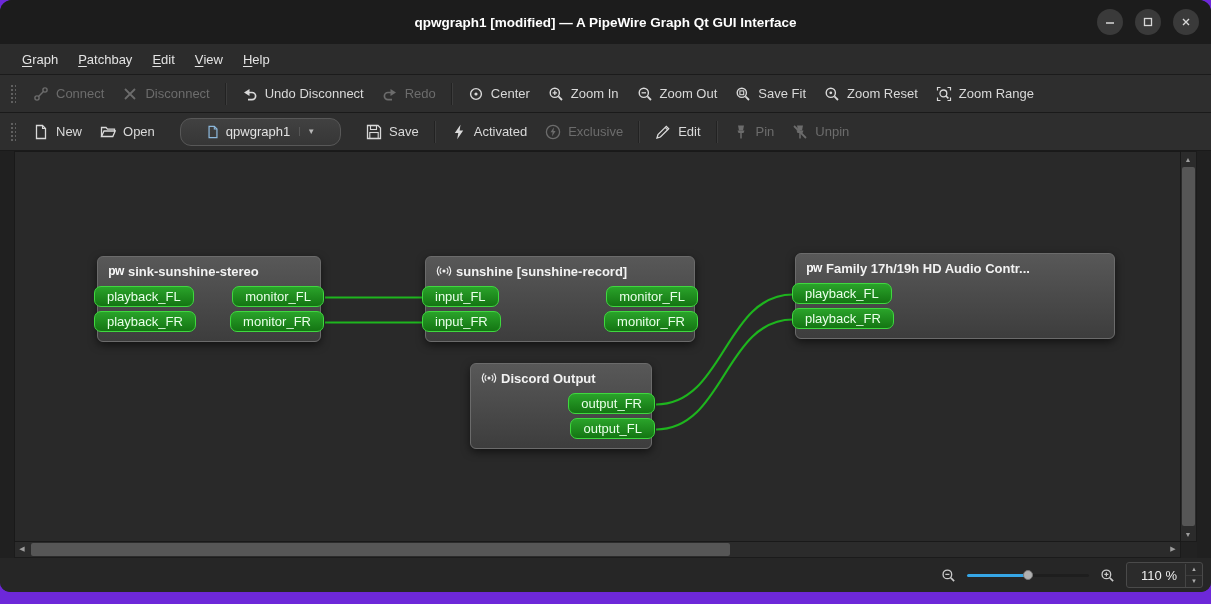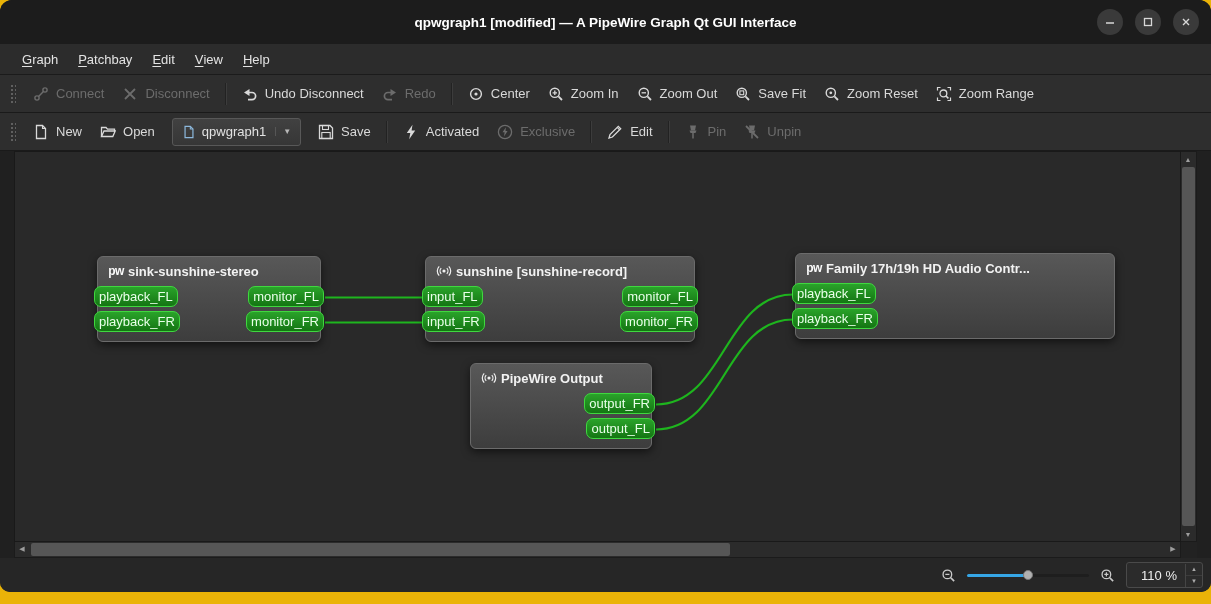--- a/index.html
+++ b/index.html
@@ -1,16 +1,16 @@
 <!DOCTYPE html>
 <html><head>
 <meta charset="utf-8">
 <style>
   html,body{margin:0;padding:0;background:#000;font-family:"Liberation Sans",sans-serif;}
-  .stage{width:1211px;height:604px;background:#eab308;overflow:hidden;}
+  .stage{width:1211px;height:604px;background:#6d28d9;overflow:hidden;}
   .window{width:1211px;height:592px;background:#262626;border-radius:12px 12px 10px 10px;overflow:hidden;display:flex;flex-direction:column;}
 
   
   .titlebar{height:44px;background:#1c1c1c;position:relative;display:flex;align-items:center;justify-content:center;flex:none;}
   .titlebar .title{color:#ffffff;font-weight:bold;font-size:13.5px;}
   .winbtns{position:absolute;right:12px;top:0;bottom:0;display:flex;align-items:center;gap:12px;}
   .winbtn{width:26px;height:26px;border-radius:50%;background:#3a3a3a;color:#d8d8d8;display:flex;align-items:center;justify-content:center;}
   .winbtn svg{display:block;}
 
   
@@ -18,21 +18,21 @@
   .menu-item{display:flex;align-items:center;padding:0 10px;color:#e3e3e3;font-size:13px;cursor:default;}
   .menu-item u{text-underline-offset:2px;}
 
   
   .toolbar{height:37px;background:#2e2e2e;display:flex;align-items:center;border-bottom:1px solid #1a1a1a;flex:none;padding-left:6px;}
   .grip{width:6px;height:20px;margin:0 8px 0 4px;background-image:radial-gradient(#606060 1px, transparent 1.2px);background-size:4px 4px;}
   .tb-item{display:flex;align-items:center;gap:7px;padding:0 9px;height:30px;color:#d9d9d9;font-size:13px;border-radius:3px;white-space:nowrap;}
   .tb-item.disabled{color:#6c6c6c;}
   .tb-item svg{display:block;}
   .tb-sep{width:0;height:22px;border-left:1px solid #222;border-right:1px solid #3c3c3c;margin:0 6px;}
-  .combo{display:flex;align-items:center;gap:6px;background:linear-gradient(#414141,#363636);border:1px solid #585858;border-radius:3px;height:26px;padding:0 9px;margin:0 8px;color:#e2e2e2;font-size:13px;}
+  .combo{display:flex;align-items:center;gap:6px;background:linear-gradient(#414141,#363636);border:1px solid #585858;border-radius:11px;height:26px;padding:0 25px;margin:0 16px;color:#e2e2e2;font-size:13px;}
   .combo .combo-arrow{border-left:1px solid #565656;padding-left:7px;margin-left:3px;color:#b8b8b8;font-size:8px;}
   .combo svg{display:block;}
 
   
   .workarea{flex:1;display:grid;grid-template-columns:1fr 16px;grid-template-rows:1fr 16px;background:#202020;padding:0 14px;min-height:0;}
   .canvas{grid-column:1;grid-row:1;position:relative;background:#292929;border:1px solid #191919;overflow:hidden;}
   .cables{position:absolute;left:0;top:0;}
   .cable{fill:none;stroke:#1eb51e;stroke-width:2.2;}
 
   .vscroll{grid-column:2;grid-row:1;background:#2b2b2b;border:1px solid #1b1b1b;border-left:none;position:relative;}
@@ -41,21 +41,21 @@
   .sb-btn{position:absolute;color:#9d9d9d;font-size:7px;display:flex;align-items:center;justify-content:center;width:14px;height:14px;}
   .vthumb{position:absolute;left:1px;right:1px;top:15px;bottom:15px;background:#565656;border-radius:2px;}
   .hthumb{position:absolute;top:1px;bottom:1px;left:16px;width:60%;background:#565656;border-radius:2px;}
 
   
   .node{position:absolute;background:linear-gradient(#585858,#3d3d3d);border:1px solid #6b6b6b;border-radius:6px;box-shadow:0 3px 9px rgba(0,0,0,.55);padding-bottom:7px;box-sizing:border-box;}
   .node-title{display:flex;align-items:center;gap:3px;padding:6px 9px 5px;color:#f2f2f2;font-weight:bold;font-size:13px;white-space:nowrap;overflow:hidden;}
   .node-icon{width:18px;height:16px;display:flex;align-items:center;justify-content:center;color:#f0f0f0;flex:none;}
   .node-icon .pw{font-size:12px;font-weight:bold;color:#fafafa;letter-spacing:-0.5px;}
   .port-row{display:flex;justify-content:space-between;align-items:center;height:25px;}
-  .port{height:21px;box-sizing:border-box;display:flex;align-items:center;padding:0 4px;font-size:13px;color:#e9ffe9;background:linear-gradient(#2aa32a,#147513);border:1px solid #3fd83f;border-radius:7px;white-space:nowrap;}
+  .port{height:21px;box-sizing:border-box;display:flex;align-items:center;padding:0 12px;font-size:13px;color:#e9ffe9;background:linear-gradient(#2aa32a,#147513);border:1px solid #3fd83f;border-radius:7px;white-space:nowrap;}
   .port.in{margin-left:-4px;}
   .port.out{margin-right:-4px;}
   .port-spacer{width:1px;}
 
   
   .statusbar{height:34px;background:#262626;display:flex;align-items:center;justify-content:flex-end;gap:11px;padding:0 8px;flex:none;}
   .statusbar svg{display:block;color:#c9c9c9;}
   .slider{position:relative;width:122px;height:14px;}
   .slider .track{position:absolute;top:6px;left:0;right:0;height:3px;background:#1e1e1e;border-radius:2px;}
   .slider .fill{position:absolute;top:6px;left:0;height:3px;background:#36a6e6;border-radius:2px;}
@@ -387,21 +387,21 @@
           </div>
           <div class="node" style="left: 455px; top: 211px; width: 182px;">
             <div class="node-title">
               <span class="node-icon">
                 <svg width="16" height="16" viewBox="0 0 16 16">
                   <circle cx="8" cy="8" r="1.6" fill="currentColor"></circle>
                   <path d="M5.2 5.2 A4 4 0 0 0 5.2 10.8 M10.8 5.2 A4 4 0 0 1 10.8 10.8" fill="none" stroke="currentColor" stroke-width="1.2"></path>
                   <path d="M3.2 3.4 A6.5 6.5 0 0 0 3.2 12.6 M12.8 3.4 A6.5 6.5 0 0 1 12.8 12.6" fill="none" stroke="currentColor" stroke-width="1.2"></path>
                 </svg>
               </span>
-              <span>PipeWire Output</span>
+              <span>Discord Output</span>
             </div>
             <div class="port-row">
               <div class="port-spacer"></div>
               <div class="port out">output_FR</div>
             </div>
             <div class="port-row">
               <div class="port-spacer"></div>
               <div class="port out">output_FL</div>
             </div>
           </div>

